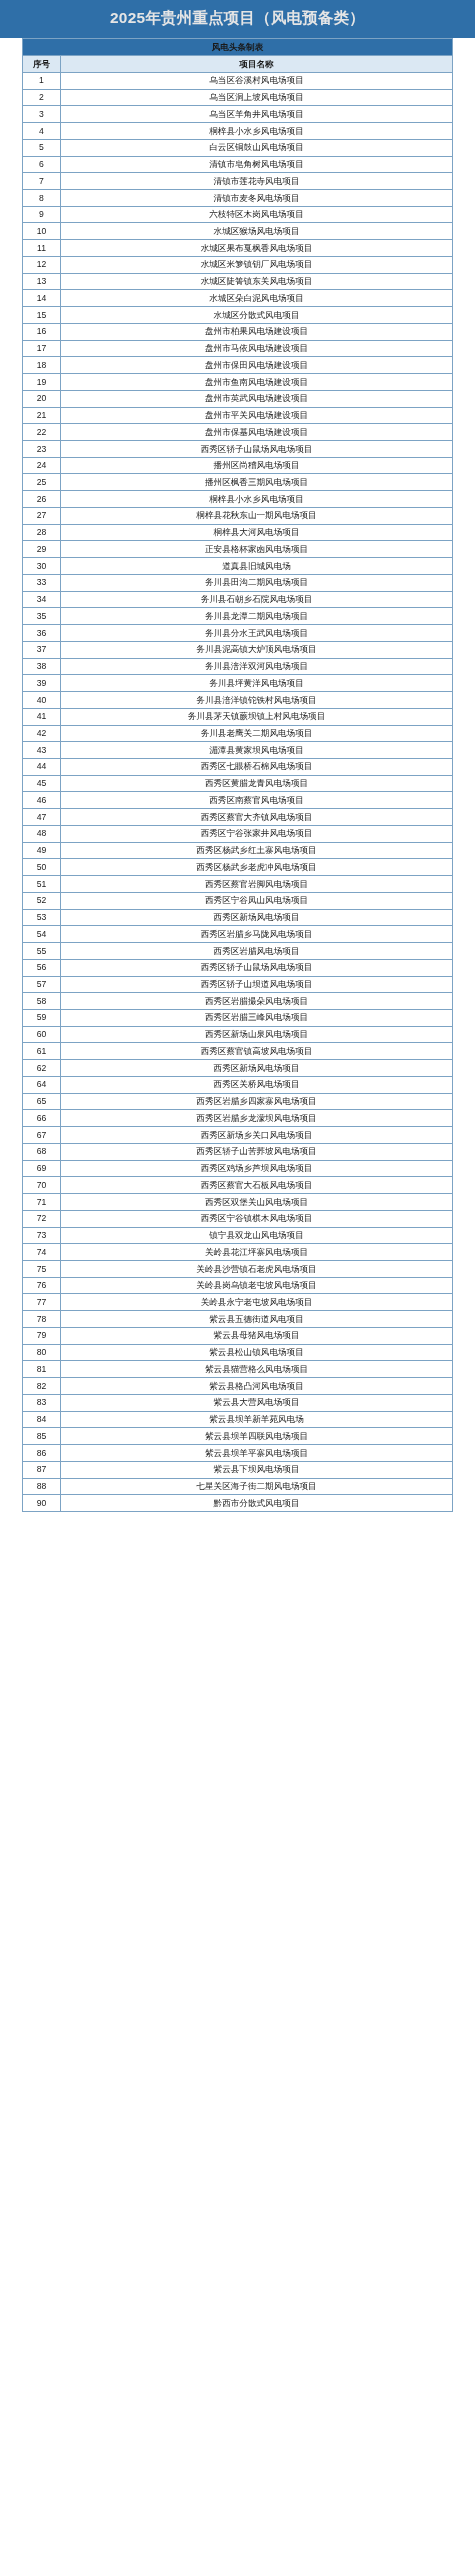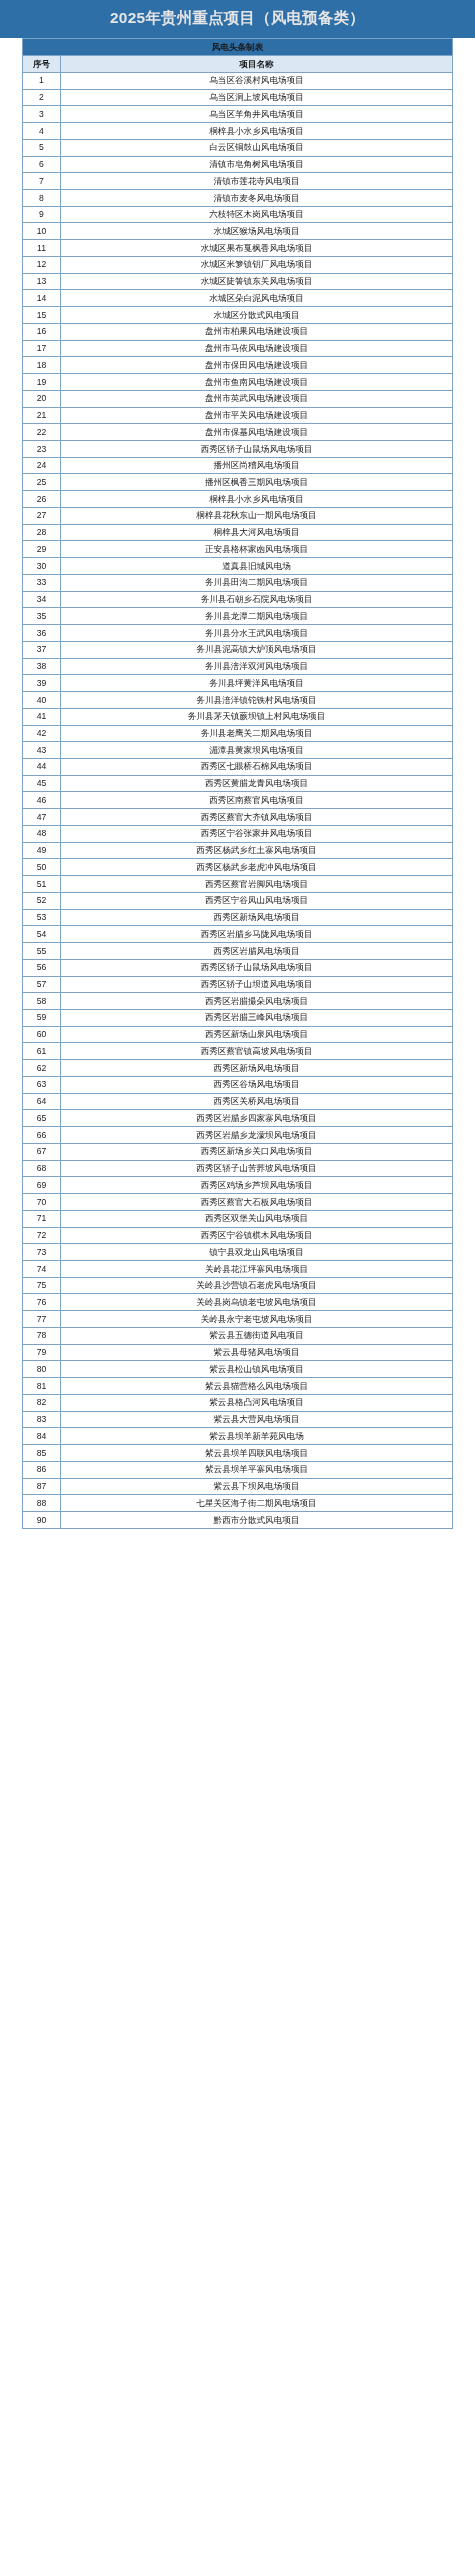--- a/index.html
+++ b/index.html
@@ -320,24 +320,20 @@
           </tr>
           <tr class="row">
             <td class="no-cell">61</td>
             <td class="name-cell">西秀区蔡官镇高坡风电场项目</td>
           </tr>
           <tr class="row">
             <td class="no-cell">62</td>
             <td class="name-cell">西秀区新场风电场项目</td>
           </tr>
           <tr class="row">
-            <td class="no-cell">63</td>
-            <td class="name-cell">西秀区谷场风电场项目</td>
-          </tr>
-          <tr class="row">
             <td class="no-cell">64</td>
             <td class="name-cell">西秀区关桥风电场项目</td>
           </tr>
           <tr class="row">
             <td class="no-cell">65</td>
             <td class="name-cell">西秀区岩腊乡四家寨风电场项目</td>
           </tr>
           <tr class="row">
             <td class="no-cell">66</td>
             <td class="name-cell">西秀区岩腊乡龙濛坝风电场项目</td>

